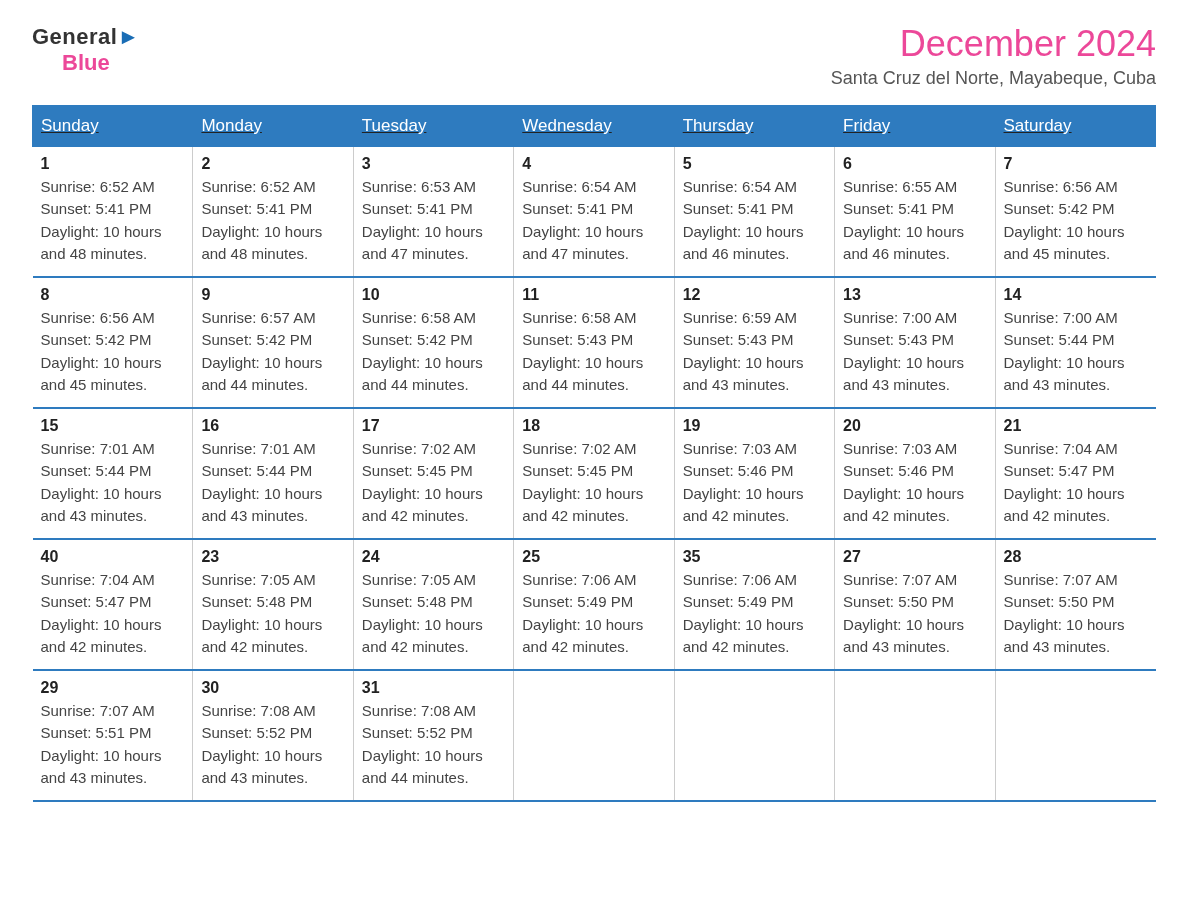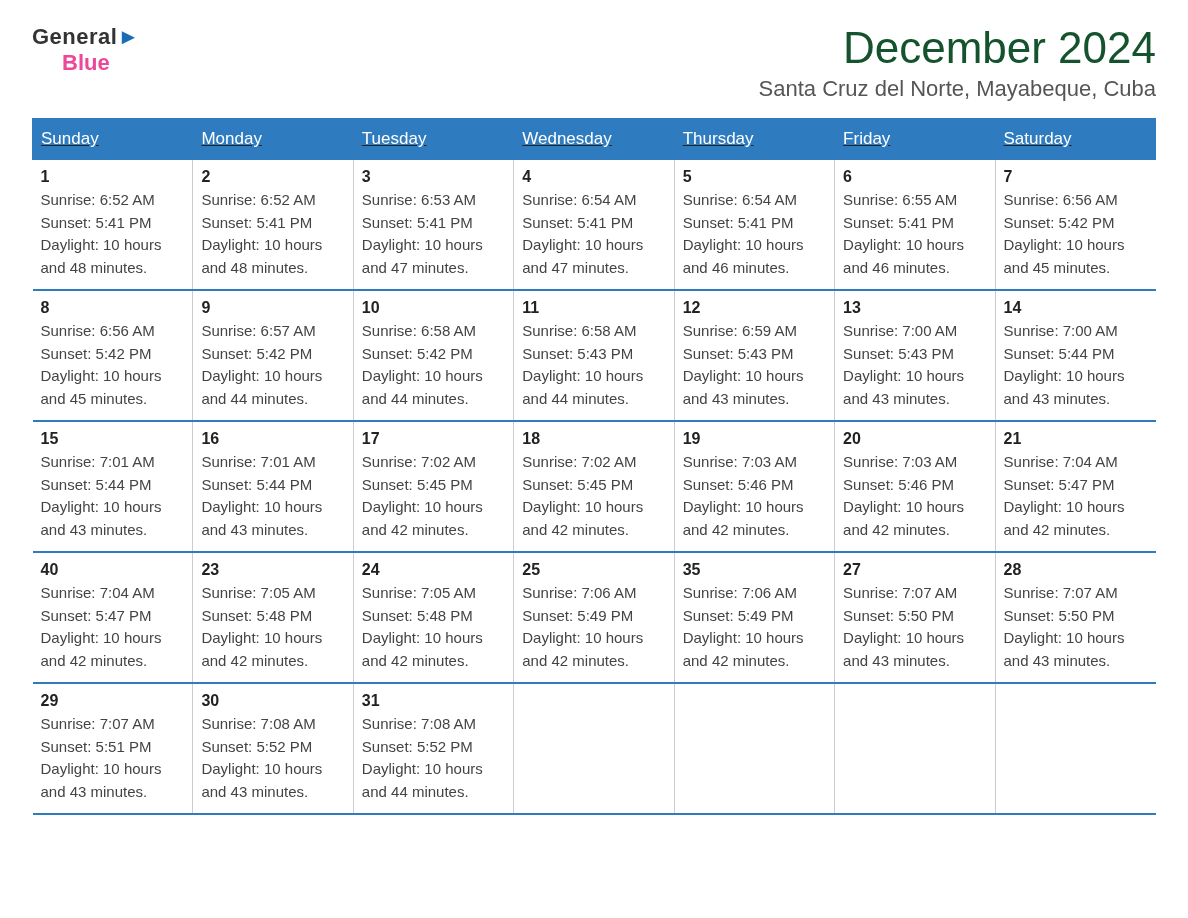--- a/index.html
+++ b/index.html
@@ -31,27 +31,27 @@
     }
     .logo-bottom {
       font-size: 22px;
       font-weight: bold;
       color: #ec4899;
     }
     .title-section {
       text-align: right;
     }
     .month-title {
-      font-size: 44px;
+      font-size: 36px;
       font-weight: 300;
-      color: #14532d;
+      color: #ec4899;
       line-height: 1.1;
     }
     .location-title {
-      font-size: 22px;
+      font-size: 18px;
       color: #555;
       margin-top: 4px;
     }
     .calendar {
       width: 100%;
       border-collapse: collapse;
       table-layout: fixed;
     }
     .calendar thead tr {
       background-color: #2e7bbf;

